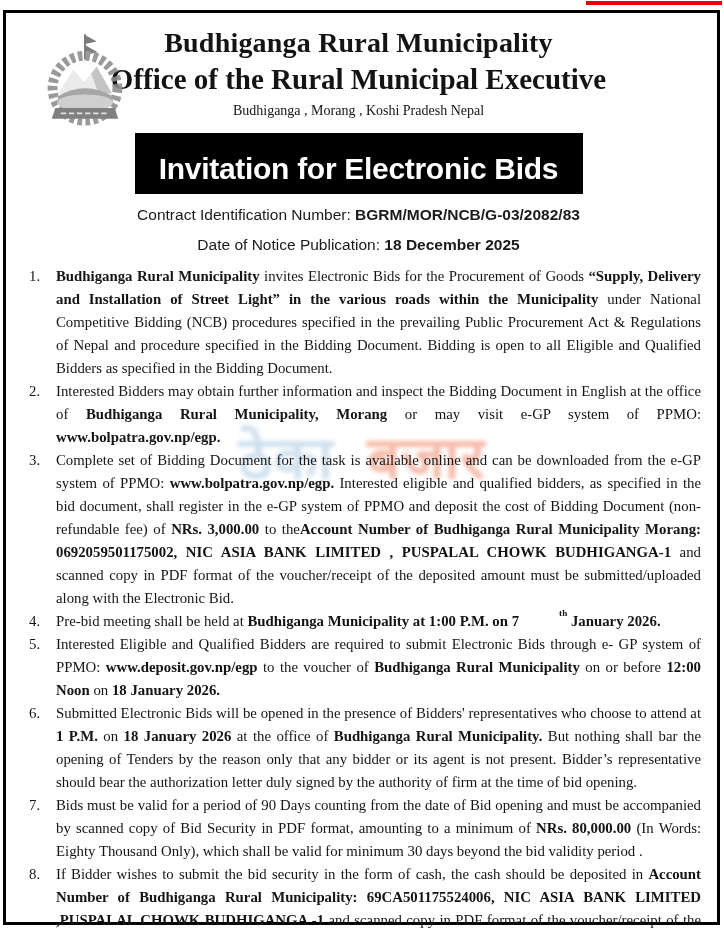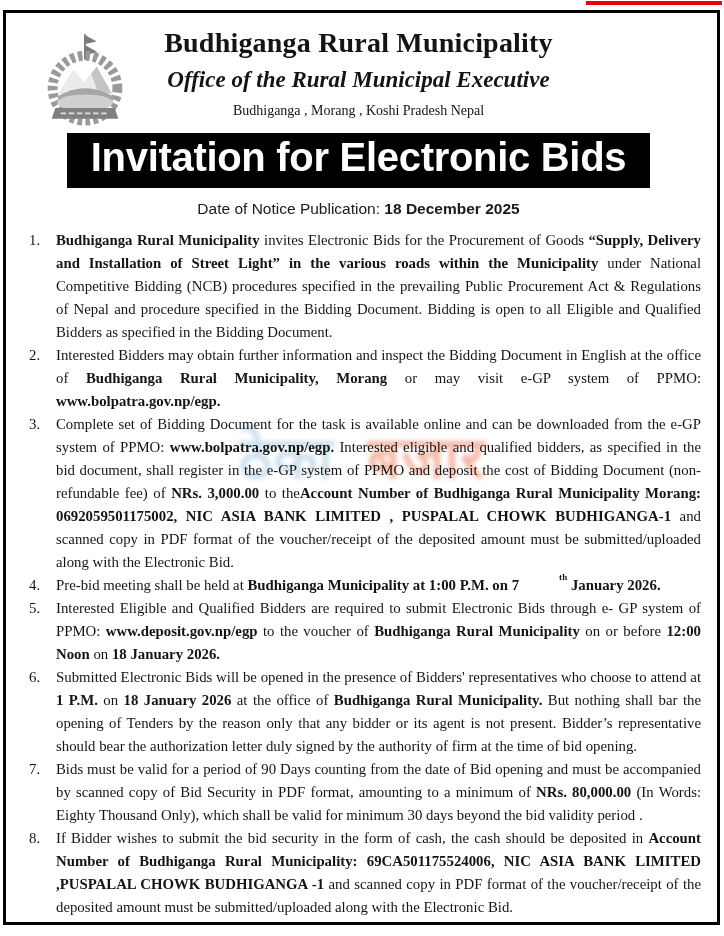--- a/index.html
+++ b/index.html
@@ -11,27 +11,27 @@
   .frame {
     position:absolute; left:3px; right:4px; top:10px; bottom:11px;
     border:3px solid #000; box-sizing:border-box;
     padding:14px 16px 0 10px;
   }
   .content { position:relative; z-index:1; }
   
   .header { position:relative; text-align:center; }
   .logo { position:absolute; left:24px; top:2px; width:90px; height:104px; opacity:.88; }
   .org-name { font-weight:bold; font-size:28px; line-height:32px; letter-spacing:.2px; }
-  .office-name { font-weight:bold; font-size:23px; line-height:27px; margin-top:7px;font-style:italic; }
+  .office-name { font-weight:bold; font-size:29px; line-height:27px; margin-top:7px; }
   .address { font-size:14px; line-height:18px; margin-top:9px; }
   
   .banner-wrap { text-align:center; margin-top:13px; }
   .banner {
-    display:inline-block; background:#000; color:#fff; padding:2px 24px 8px;
-    font-family:"Liberation Sans", sans-serif; font-weight:bold; font-size:40px;
+    display:inline-block; background:#000; color:#fff; padding:19px 24px 8px;
+    font-family:"Liberation Sans", sans-serif; font-weight:bold; font-size:30px;
     letter-spacing:-0.3px; min-width:400px;
   }
   
   .meta-line {
     text-align:center; font-family:"Liberation Sans", sans-serif;
     font-size:15.5px; line-height:19px; margin-top:11px; color:#1a1a1a;
   }
   .meta-line .b { font-weight:700; }
   
   .list { margin-top:11px; font-size:14.8px; line-height:23px; }
@@ -81,20 +81,21 @@
         <div class="office-name">Office of the Rural Municipal Executive</div>
         <div class="address">Budhiganga , Morang , Koshi Pradesh Nepal</div>
       </div>
 
       <div class="banner-wrap">
         <div class="banner" style="background: rgb(0, 0, 0); color: rgb(255, 255, 255);">
           <span>Invitation for Electronic Bids</span>
         </div>
       </div>
 
+      <div class="meta-line"><span>Contract Identification Number: </span><span class="b">BGRM/MOR/NCB/G-03/2082/83</span></div>
 
       <div class="meta-line"><span>Date of Notice Publication: </span><span class="b">18 December 2025</span></div>
 
       <div class="list">
   <div class="item">
     <div class="num">1.</div>
     <div class="body"><span class="b">Budhiganga Rural Municipality</span><span> invites Electronic Bids for the Procurement of Goods </span><span class="b">“Supply, Delivery and Installation of Street Light” in the various roads within the Municipality</span><span> under National Competitive Bidding (NCB) procedures specified in the prevailing Public Procurement Act &amp; Regulations of Nepal and procedure specified in the Bidding Document. Bidding is open to all Eligible and Qualified Bidders as specified in the Bidding Document.</span></div>
   </div>
 
   <div class="item">

